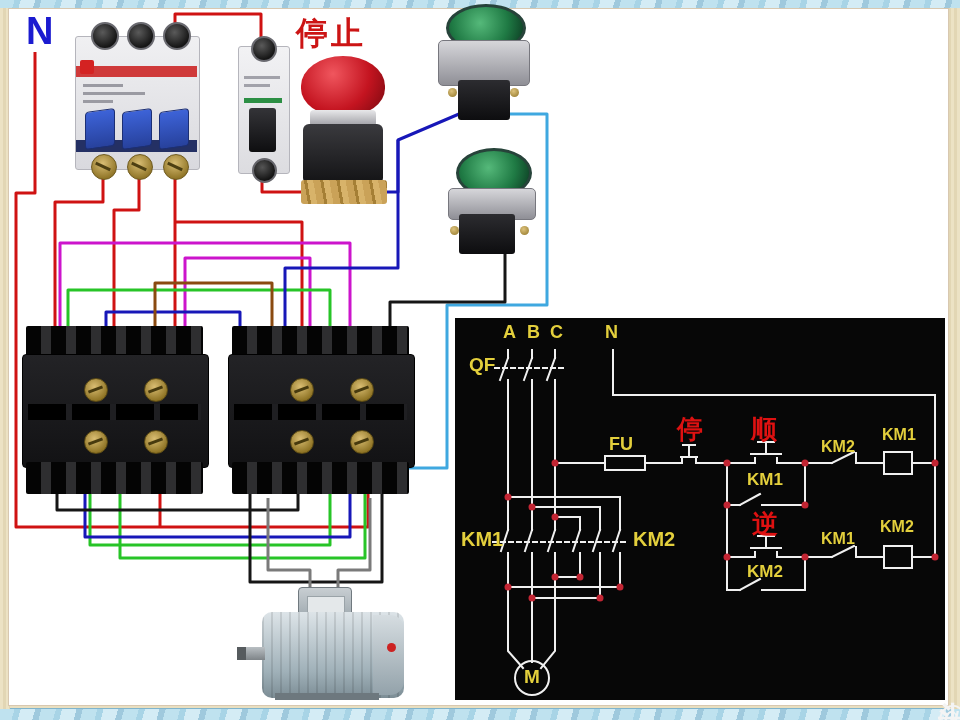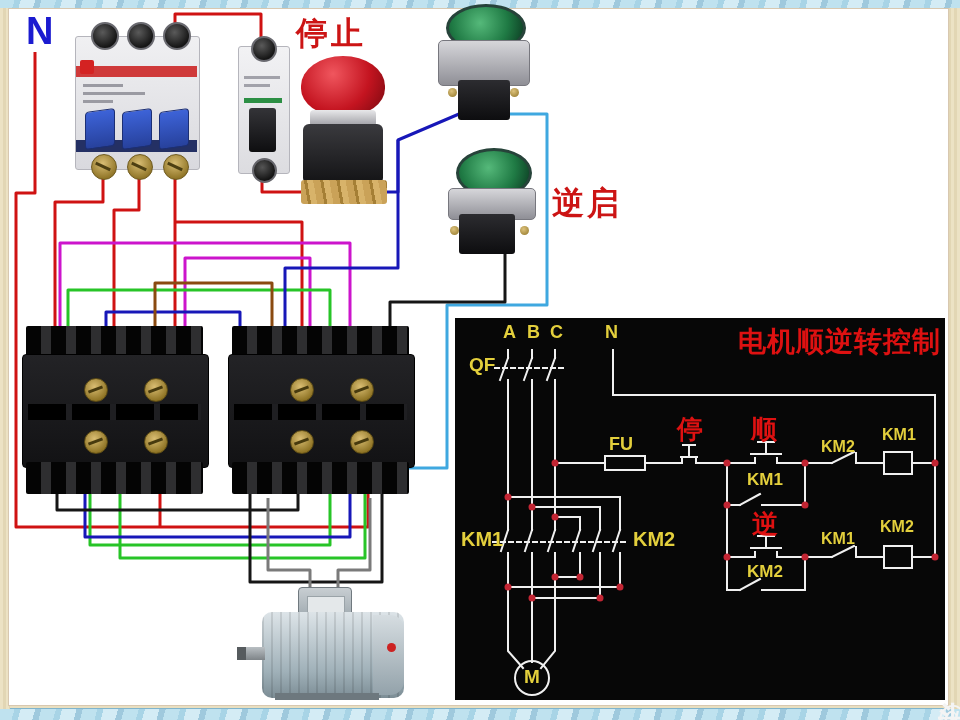--- a/index.html
+++ b/index.html
@@ -146,21 +146,20 @@
       <polyline points="155,360 155,283 272,283 272,338"></polyline>
     </g>
     <g fill="none" stroke-width="3" stroke-linejoin="round" stroke="#7a7a7a">
       <polyline points="310,592 310,570 268,570 268,498"></polyline>
       <polyline points="338,592 338,570 370,570 370,498"></polyline>
     </g>
   </svg>
 
   <span class="abs lbl-n">N</span>
   <span class="abs lbl-red" style="left:296px;top:12px;">停止</span>
-  <span class="abs lbl-red" style="left:552px;top:182px;">逆启</span>
 
   <div class="abs bk3">
     <div class="body"></div>
     <div class="term t1"></div>
     <div class="term t2"></div>
     <div class="term t3"></div>
     <div class="band"></div>
     <div class="logo"></div>
     <div class="txt" style="top:62px;width:40px;"></div>
     <div class="txt" style="top:70px;width:62px;"></div>
@@ -297,21 +296,20 @@
         <circle cx="77" cy="189" r="3.5"></circle>
           <circle cx="100" cy="199" r="3.5"></circle>
         <circle cx="100" cy="259" r="3.5"></circle>
           <circle cx="125" cy="259" r="3.5"></circle>
         <circle cx="53" cy="269" r="3.5"></circle>
           <circle cx="165" cy="269" r="3.5"></circle>
         <circle cx="77" cy="280" r="3.5"></circle>
           <circle cx="145" cy="280" r="3.5"></circle>
       </g>
     </svg>
-    <span class="title rd">电机顺逆转控制</span>
     <span class="yl" style="left:48px;top:4px;font-size:18px;">A</span>
     <span class="yl" style="left:72px;top:4px;font-size:18px;">B</span>
     <span class="yl" style="left:95px;top:4px;font-size:18px;">C</span>
     <span class="yl" style="left:150px;top:4px;font-size:18px;">N</span>
     <span class="yl" style="left:14px;top:36px;font-size:19px;">QF</span>
     <span class="yl" style="left:154px;top:116px;font-size:18px;">FU</span>
     <span class="rd" style="left:222px;top:94px;font-size:26px;">停</span>
     <span class="rd" style="left:296px;top:94px;font-size:26px;">顺</span>
     <span class="yl" style="left:366px;top:120px;font-size:16px;">KM2</span>
     <span class="yl" style="left:427px;top:108px;font-size:16px;">KM1</span>

